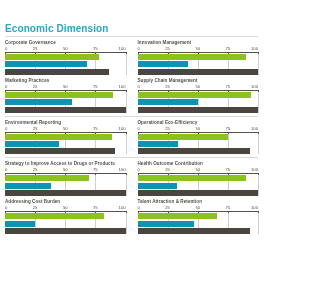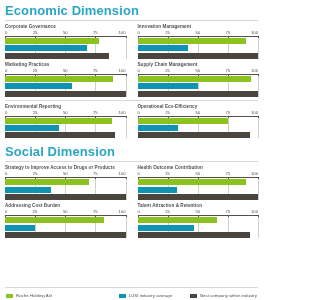--- a/index.html
+++ b/index.html
@@ -7,23 +7,24 @@
     width:263px;height:300px;
     background:#ffffff;
     font-family:"Liberation Sans", sans-serif;
     color:#55504b;
     overflow:hidden;
   }
   .sheet{position:relative;width:263px;height:300px;box-sizing:border-box;padding:0;}
 
   .section{margin:0 0 0 0;}
   .section-title{
-    font-size:13px;font-weight:bold;color:#2ba6c4;
+    font-size:10px;font-weight:bold;color:#2ba6c4;
     letter-spacing:.1px;
     padding:3px 0 2px 5px;
+    margin-top:20px;
   }
   .rule{height:1px;background:#d9d9d9;margin:0 5px 3px 5px;}
 
   .grid{display:flex;flex-wrap:wrap;padding:0 5px;box-sizing:border-box;}
   .panel{width:50%;box-sizing:border-box;padding-right:6px;margin-bottom:3px;}
   .panel:nth-child(even){padding-right:0;padding-left:6px;}
 
   .panel-title{
     font-size:4.6px;font-weight:bold;color:#55504b;
     margin:0 0 1px 0;white-space:nowrap;letter-spacing:.05px;
@@ -317,21 +318,20 @@
                   <div class="barrow">
                     <div class="bar" style="width: 93%; background: rgb(75, 69, 63);"></div>
                   </div>
                 </div>
               </div>
             </div>
           </div>
         </div>
       </div>
       <div class="section">
-        <div class="section-title">Social Dimension</div>
         <div class="rule"></div>
         <div class="grid">
           <div class="panel">
             <div class="panel-title">Strategy to Improve Access to Drugs or Products</div>
             <div class="chart">
               <div class="axis">
                 <div class="ticklabels">
                   <span class="first" style="left: 0%;">0</span>
                   <span style="left: 25%;">25</span>
                   <span style="left: 50%;">50</span>

